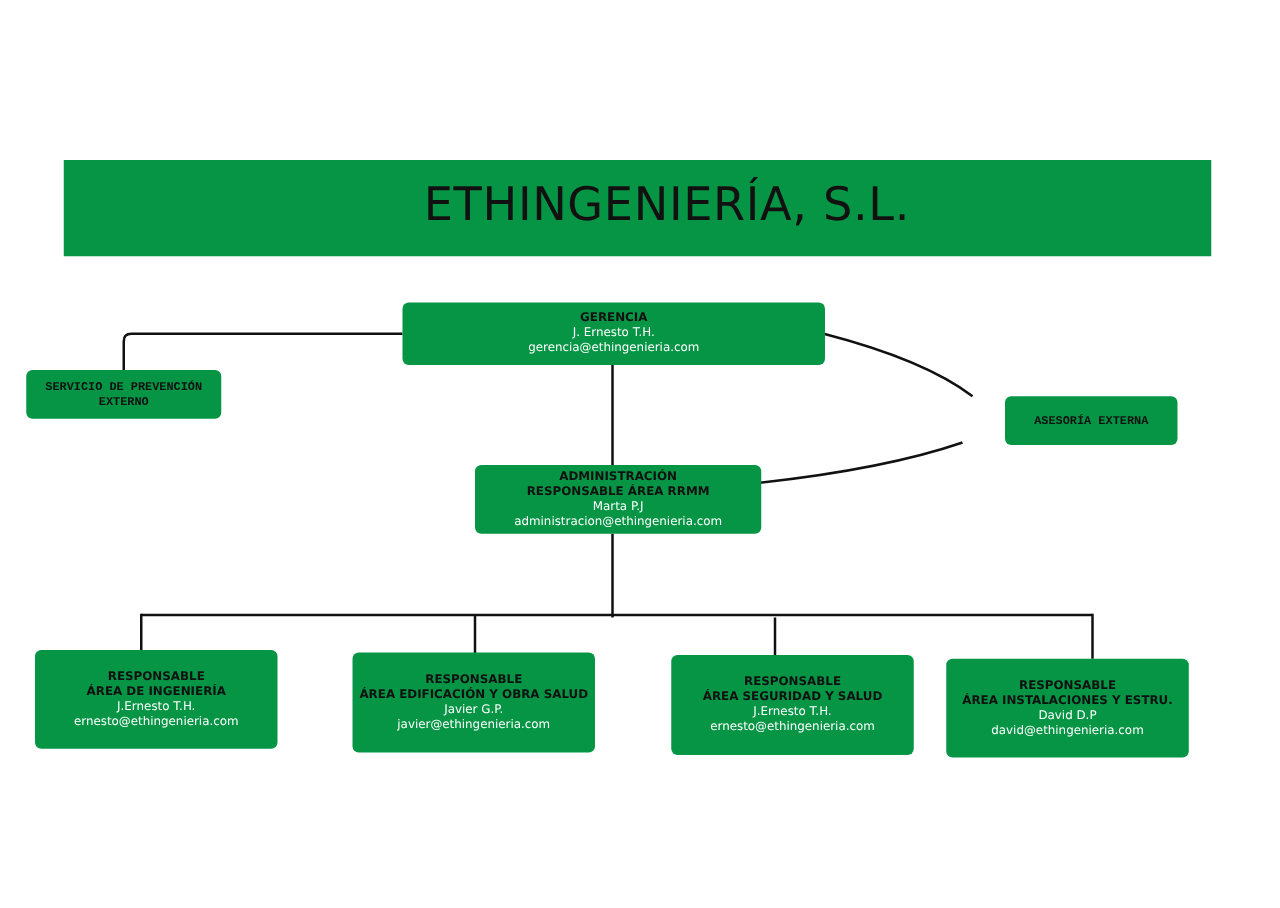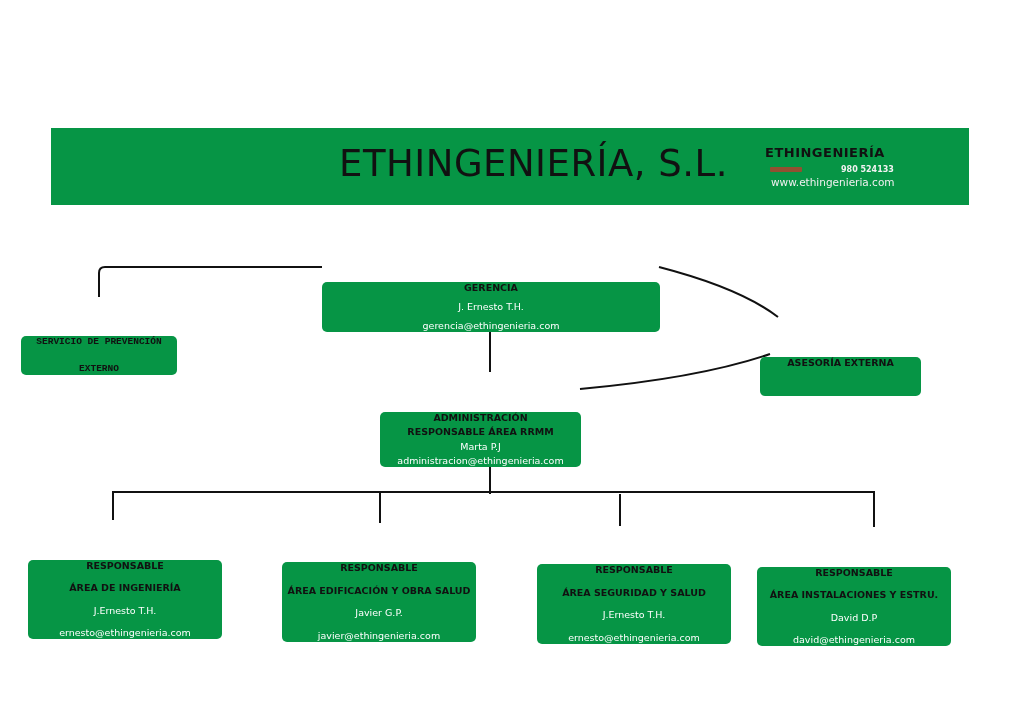--- a/index.html
+++ b/index.html
@@ -29,37 +29,31 @@
   }
   .logo-phone {
     position: absolute; left: 78px; top: 23px; font-size: 8px; font-weight: bold; color: #f2f2f2; white-space: nowrap;
   }
   .logo-url {
     position: absolute; left: 8px; top: 34px; font-size: 10.5px; color: #f0f0f0; white-space: nowrap;
   }
   svg.lines { position: absolute; left: 0; top: 0; width: 1024px; height: 726px; }
   .node {
     position: absolute; background: #069545; border-radius: 5px;
-    display: flex; flex-direction: column; align-items: center; justify-content: space-between;
-    text-align: center; box-sizing: border-box; margin-top: 40px;
+    display: flex; flex-direction: column; align-items: center; justify-content: center;
+    text-align: center; box-sizing: border-box;
   }
   .node .t { color: #111111; font-weight: bold; font-size: 9.5px; line-height: 12px; white-space: nowrap; }
   .node .w { color: #ffffff; font-weight: normal; font-size: 9.5px; line-height: 12px; white-space: nowrap; }
 </style>
 </head>
 <body>
 
 <div class="banner">
   <div class="banner-title">ETHINGENIERÍA, S.L.</div>
-  <div class="logo">
-    <div class="logo-name">ETHINGENIERÍA</div>
-    <div class="logo-mark"></div>
-    <div class="logo-phone">980 524133</div>
-    <div class="logo-url">www.ethingenieria.com</div>
-  </div>
 </div>
 
 <svg class="lines" viewBox="0 0 1024 726">
   <g fill="none" stroke="#111111" stroke-width="2">
     <path d="M322 267 H105 Q99 267 99 273 V297"></path>
     <path d="M490 292 V372"></path>
     <path d="M659 267 Q740 288 778 317"></path>
     <path d="M770 354 Q700 378 580 389"></path>
     <path d="M490 427 V494"></path>
     <path d="M113 492 H874"></path>
@@ -74,25 +68,25 @@
   <div class="t">GERENCIA</div>
   <div class="w">J. Ernesto T.H.</div>
   <div class="w">gerencia@ethingenieria.com</div>
 </div>
 
 <div class="node" style="left:21px; top:296px; width:156px; height:39px;font-family:Liberation Mono, monospace;">
   <div class="t">SERVICIO DE PREVENCIÓN</div>
   <div class="t">EXTERNO</div>
 </div>
 
-<div class="node" style="left:760px; top:317px; width:161px; height:39px;">
+<div class="node" style="left:804px; top:317px; width:138px; height:39px;font-family:Liberation Mono, monospace;">
   <div class="t">ASESORÍA EXTERNA</div>
 </div>
 
-<div class="node" style="left:380px; top:372px; width:201px; height:55px;">
+<div class="node" style="left:380px; top:372px; width:229px; height:55px;">
   <div class="t">ADMINISTRACIÓN</div>
   <div class="t">RESPONSABLE ÁREA RRMM</div>
   <div class="w">Marta P.J</div>
   <div class="w">administracion@ethingenieria.com</div>
 </div>
 
 <div class="node" style="left:28px; top:520px; width:194px; height:79px;">
   <div class="t">RESPONSABLE</div>
   <div class="t">ÁREA DE INGENIERÍA</div>
   <div class="w">J.Ernesto T.H.</div>

